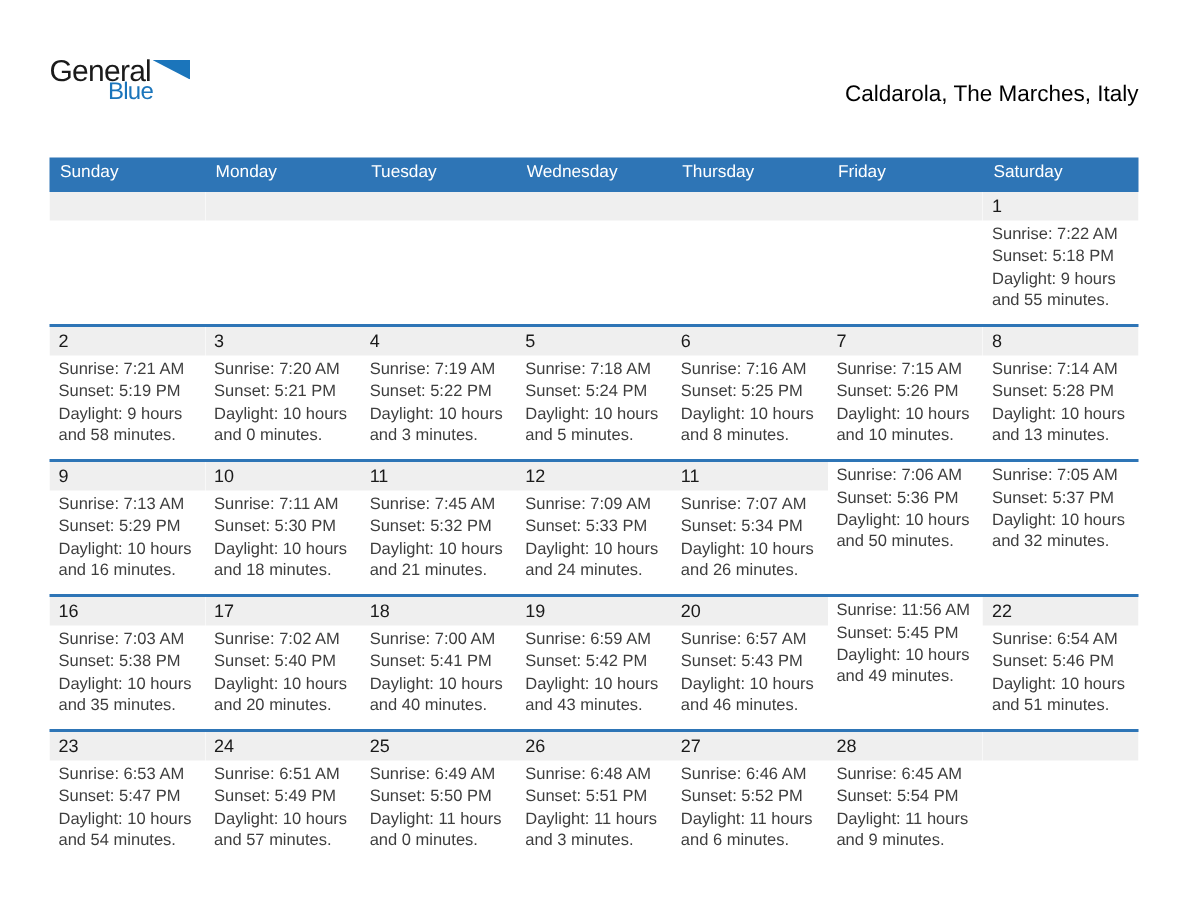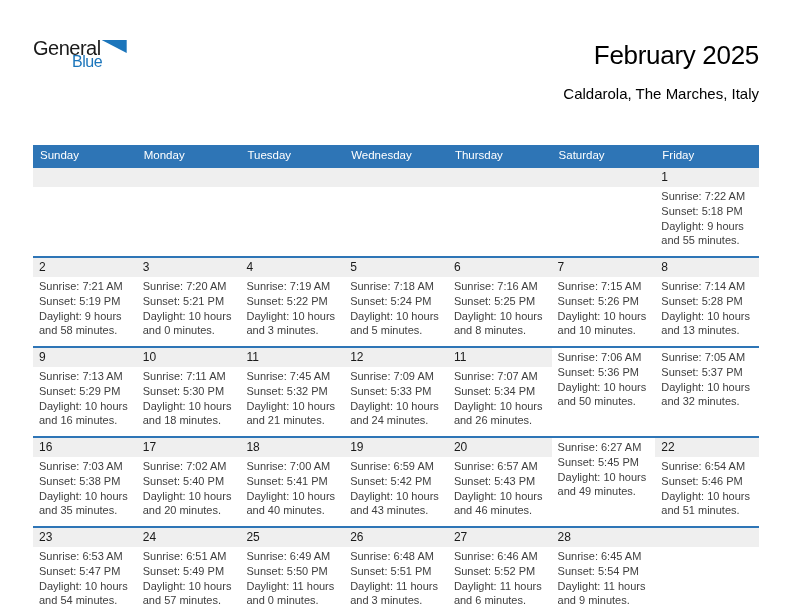--- a/index.html
+++ b/index.html
@@ -69,21 +69,20 @@
   .calendar {
     position: absolute;
     left: 33px;
     top: 105px;
     width: 726px;
   }
   .weekday-row {
     display: flex;
     background: var(--header-bg, #2e75b6);
     height: 21px;
-    margin-top: 40px;
   }
   .weekday-cell {
     flex: 1 1 0;
     color: #ffffff;
     font-size: 11.5px;
     padding: 4px 0 0 7px;
     box-sizing: border-box;
     overflow: hidden;
     white-space: nowrap;
   }
@@ -122,33 +121,32 @@
 
   <div class="logo">
     <div class="logo-row1">
       <span class="logo-general">General</span>
       <span class="logo-triangle"></span>
     </div>
     <div class="logo-blue">Blue</div>
   </div>
 
   <div class="titles">
-    <div class="title">February 2025</div>
     <div class="subtitle">Caldarola, The Marches, Italy</div>
   </div>
 
   <div class="calendar">
     <div class="weekday-row" id="weekday-row">
         <div class="weekday-cell">Sunday</div>
         <div class="weekday-cell">Monday</div>
         <div class="weekday-cell">Tuesday</div>
         <div class="weekday-cell">Wednesday</div>
         <div class="weekday-cell">Thursday</div>
+        <div class="weekday-cell">Friday</div>
         <div class="weekday-cell">Saturday</div>
-        <div class="weekday-cell">Friday</div>
       </div>
     <div id="weeks">
         <div class="week-row">
           <div class="day-cell">
             <div class="day-band"></div>
             <div class="details"></div>
           </div>
           <div class="day-cell">
             <div class="day-band"></div>
             <div class="details"></div>
@@ -348,21 +346,21 @@
             <div class="day-band">20</div>
             <div class="details">
               <div class="line">Sunrise: 6:57 AM</div>
               <div class="line">Sunset: 5:43 PM</div>
               <div class="line">Daylight: 10 hours</div>
               <div class="line">and 46 minutes.</div>
             </div>
           </div>
           <div class="day-cell">
             <div class="details">
-              <div class="line">Sunrise: 6:27 AM</div>
+              <div class="line">Sunrise: 11:56 AM</div>
               <div class="line">Sunset: 5:45 PM</div>
               <div class="line">Daylight: 10 hours</div>
               <div class="line">and 49 minutes.</div>
             </div>
           </div>
           <div class="day-cell">
             <div class="day-band">22</div>
             <div class="details">
               <div class="line">Sunrise: 6:54 AM</div>
               <div class="line">Sunset: 5:46 PM</div>

